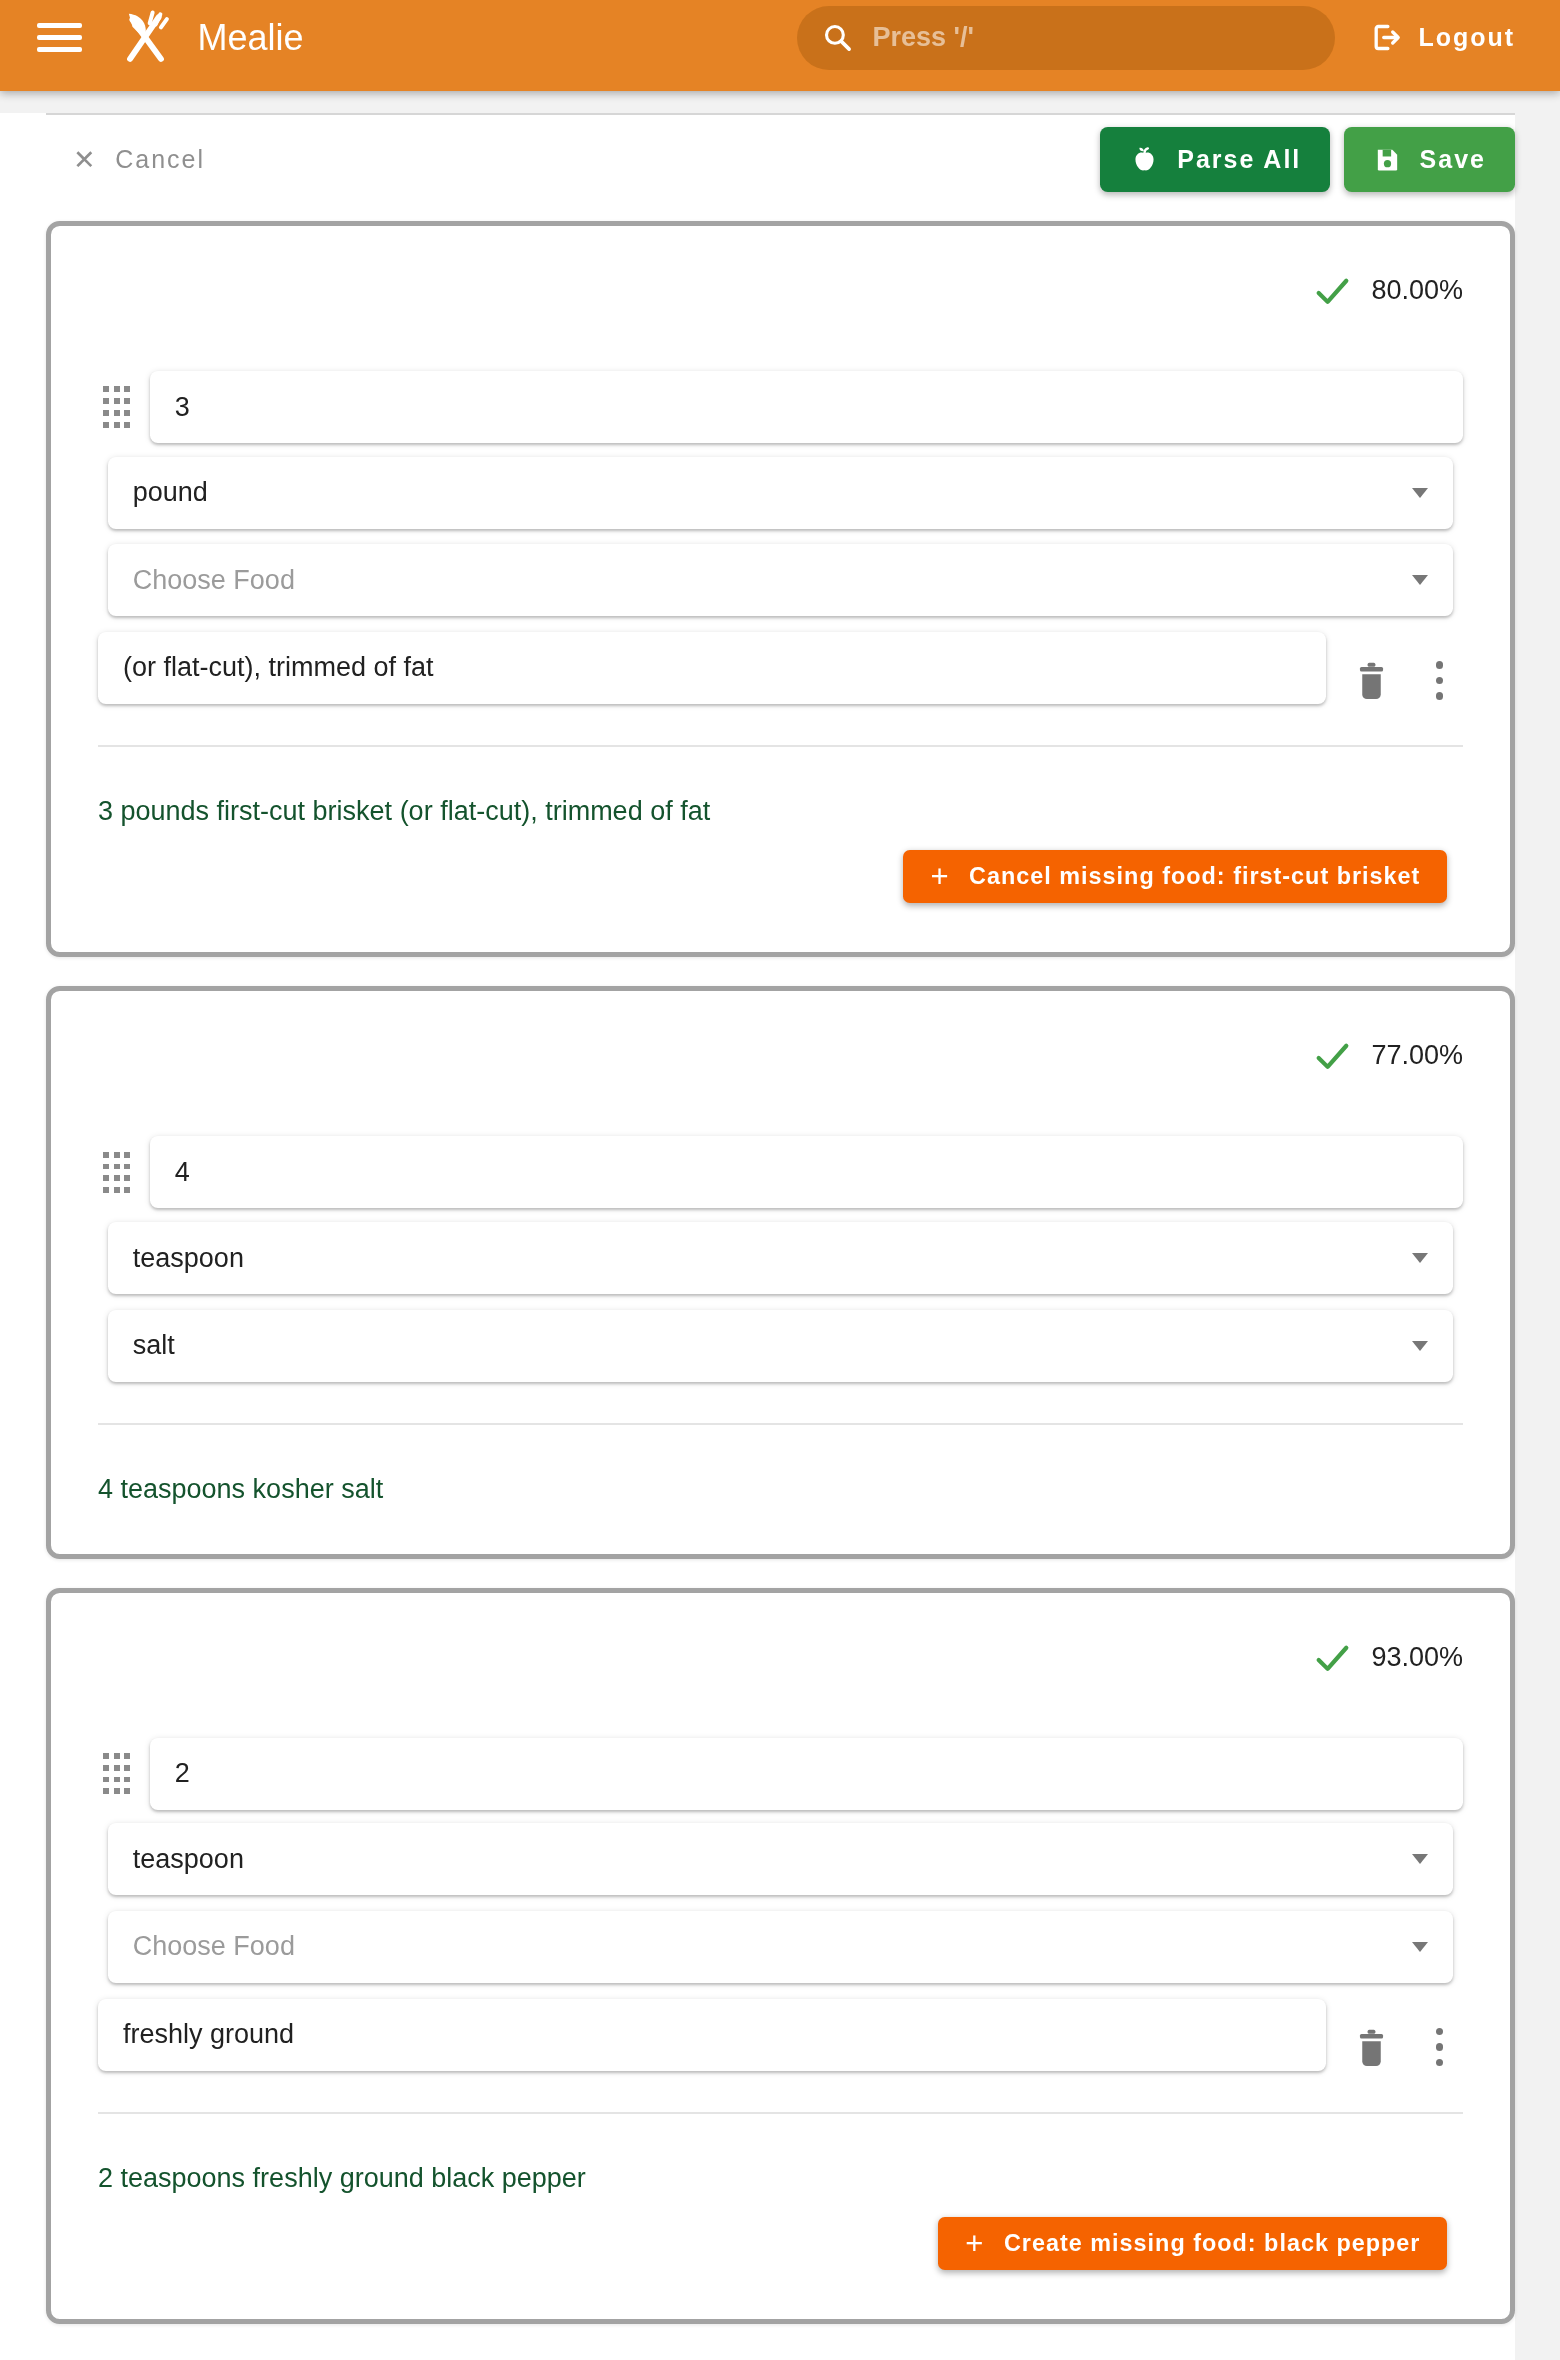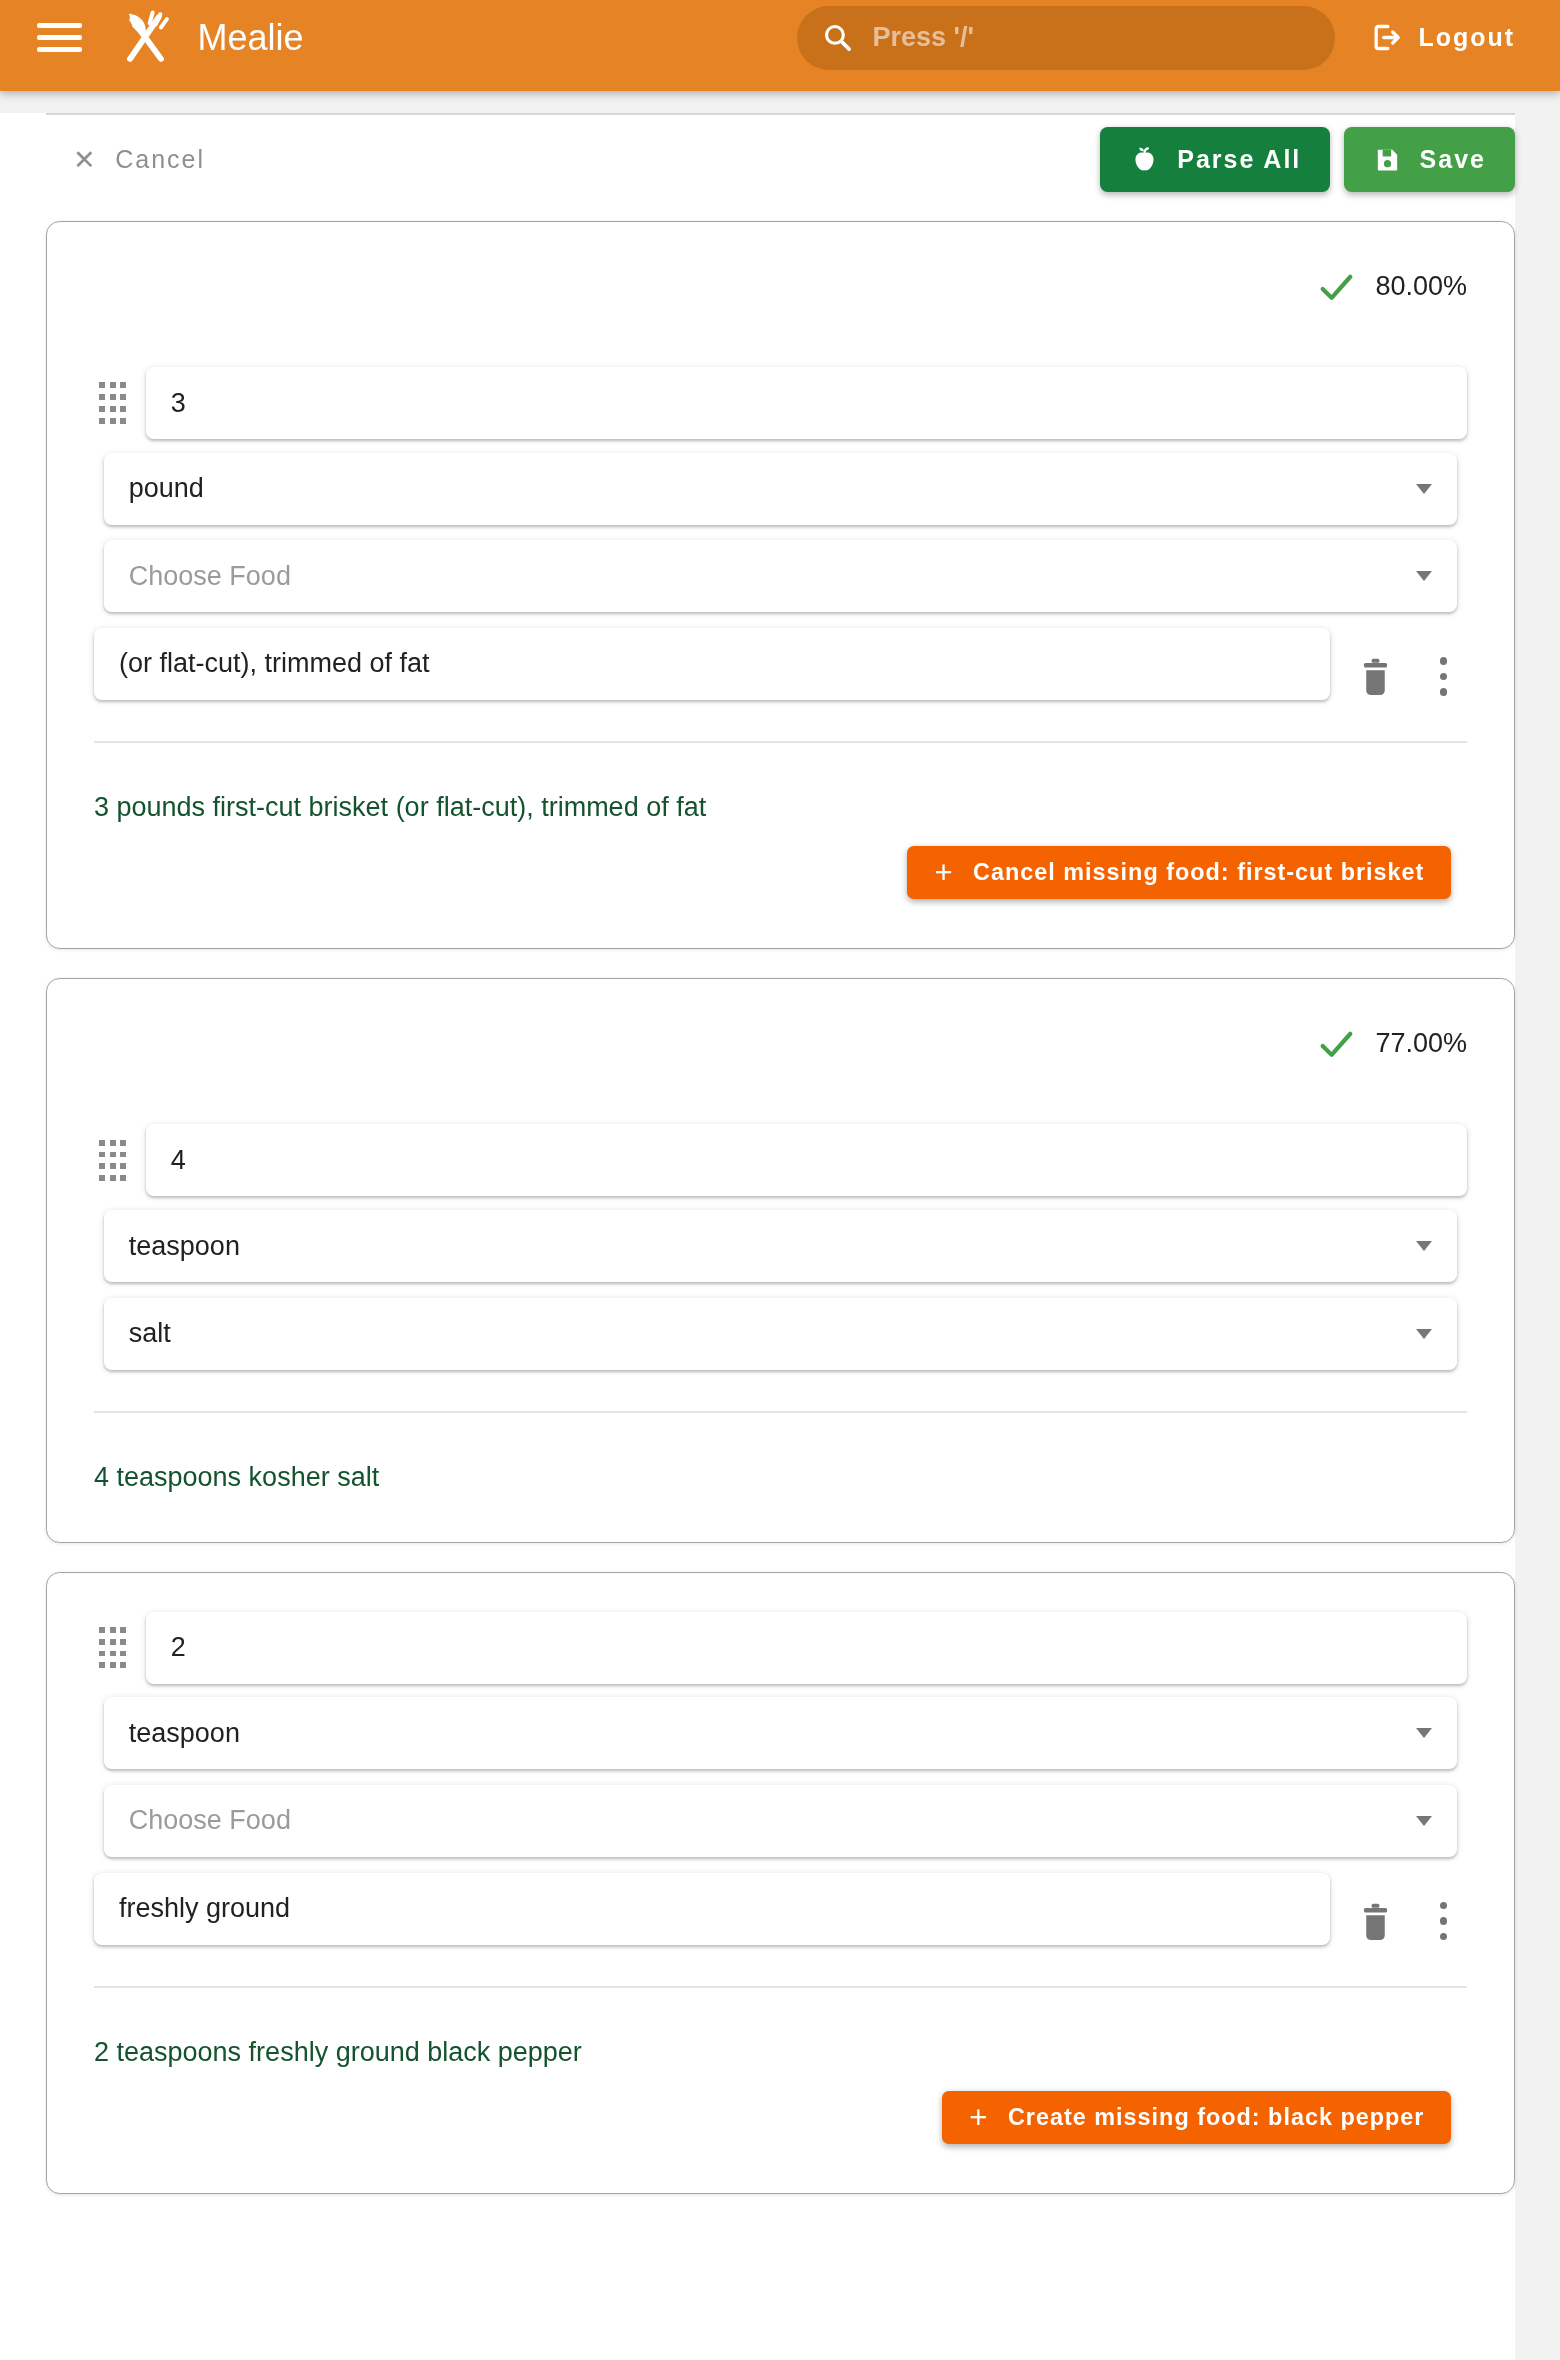--- a/index.html
+++ b/index.html
@@ -44,21 +44,21 @@
     height: 65px; border-radius: 7.8px; border: none; cursor: pointer;
     color: #fff; font-size: 25px; font-weight: 700; letter-spacing: 2px;
     display: flex; align-items: center; gap: 17.6px; padding: 0 29px;
     box-shadow: 0 2.9px 5.9px rgba(0,0,0,.28);
   }
   .btn-parse { background: #15803d; }
   .btn-save { background: #43A047; margin-left: 13.7px; }
   
   .card {
     margin: 29px 0 0 46px; width: 1469px; background: #fff;
-    border: 1px solid #a3a3a3; border-radius: 13.7px;
+    border: 5px solid #a3a3a3; border-radius: 13.7px;
     box-shadow: 0 1px 3.9px rgba(0,0,0,.10);
     padding: 39px 47px 49px;
   }
   .card--no-action { }
   .conf-row { display: flex; justify-content: flex-end; align-items: center; gap: 19.5px; height: 51px; margin-bottom: 55px; }
   .conf-text { font-size: 27px; color: #212121; }
   .row-qty { display: flex; align-items: center; gap: 19.5px; margin-bottom: 13.7px; }
   .drag-handle {
     margin-left: 4.9px; display: grid; grid-template-columns: repeat(3, 5.9px);
     grid-auto-rows: 5.9px; column-gap: 4.9px; row-gap: 5.9px; cursor: grab;
@@ -266,20 +266,26 @@
       <div class="field select-field">
         <span>salt</span>
         <span class="chevron"></span>
       </div>
     </div>
     <div class="divider"></div>
     <div class="orig-text">4 teaspoons kosher salt</div>
   </section>
 
   <section class="card">
+    <div class="conf-row">
+      <svg width="39" height="39" viewBox="0 0 24 24">
+        <path d="M3.5 13.5 L9 19 L20.5 6" fill="none" stroke="#43A047" stroke-width="2.6" stroke-linecap="round" stroke-linejoin="round"></path>
+      </svg>
+      <span class="conf-text">93.00%</span>
+    </div>
     <div class="row-qty">
       <div class="drag-handle">
         <i></i>
           <i></i>
           <i></i>
           <i></i>
           <i></i>
           <i></i>
           <i></i>
           <i></i>

